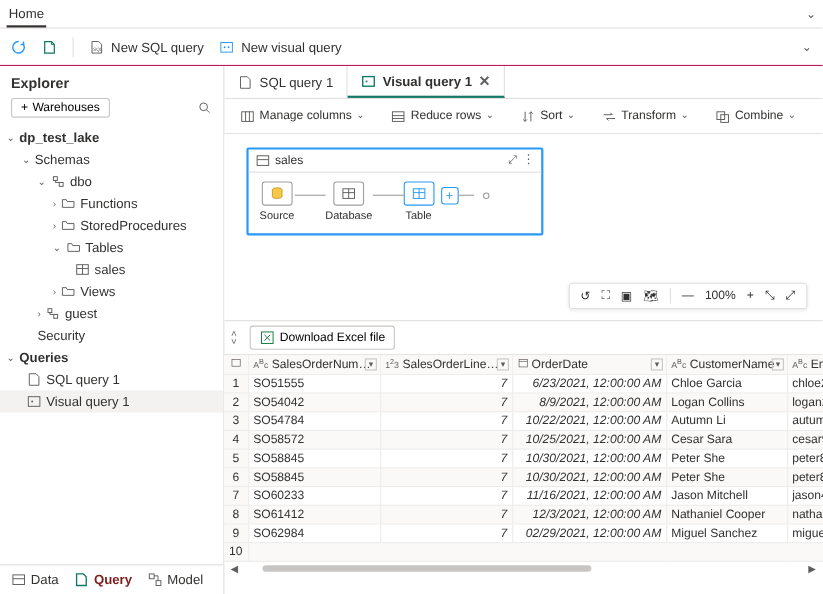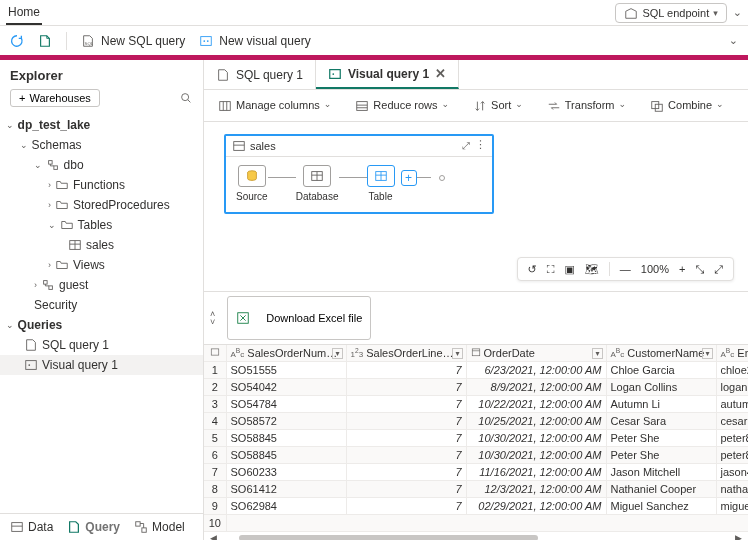--- a/index.html
+++ b/index.html
@@ -1,37 +1,37 @@
 <!DOCTYPE html>
 <html><head>
 <meta charset="utf-8">
 <style>
   * { box-sizing: border-box; margin: 0; padding: 0; }
   body { font-family: "Segoe UI", sans-serif; font-size: 12px; color: #323130; width: 748px; height: 540px; overflow: hidden; background: #fff; display: flex; flex-direction: column; }
   
   .titlebar { display: flex; align-items: center; justify-content: space-between; height: 26px; border-bottom: 1px solid #e1dfdd; padding: 0 6px; }
   .titlebar .home { font-weight: 400; border-bottom: 2px solid #323130; padding: 4px 2px; }
   .mode-pill { display: flex; align-items: center; gap: 4px; border: 1px solid #c8c6c4; border-radius: 4px; padding: 2px 8px; font-size: 11px; }
-  .toolbar { display: flex; align-items: center; gap: 14px; height: 34px; border-bottom: 5px solid #be185d; padding: 0 10px; position: relative; }
+  .toolbar { display: flex; align-items: center; gap: 14px; height: 34px; border-bottom: 1px solid #be185d; padding: 0 10px; position: relative; }
   .toolbar .tb-btn { display: flex; align-items: center; gap: 6px; font-size: 12px; cursor: pointer; }
   .toolbar .more { margin-left: auto; }
   .icon { width: 14px; height: 14px; display: inline-block; }
 
   
   .main { display: flex; flex: 1; min-height: 0; }
   .explorer { width: 204px; border-right: 1px solid #e1dfdd; display: flex; flex-direction: column; }
   .explorer h2 { font-size: 13px; font-weight: 600; padding: 8px 10px 6px; }
   .explorer-tools { display: flex; align-items: center; justify-content: space-between; padding: 0 10px 6px; }
   .wh-btn { border: 1px solid #c8c6c4; border-radius: 3px; padding: 2px 8px; font-size: 11px; background: #fff; display: flex; align-items: center; gap: 4px; }
   .tree { flex: 1; overflow: auto; padding: 2px 0; }
   .tree-row { display: flex; align-items: center; gap: 4px; padding: 3px 4px; cursor: pointer; white-space: nowrap; }
   .tree-row.sel { background: #f3f2f1; }
   .bottom-tabs { display: flex; gap: 14px; border-top: 1px solid #e1dfdd; padding: 6px 10px; align-items: center; }
   .bottom-tabs .btab { display: flex; align-items: center; gap: 4px; font-size: 12px; cursor: pointer; }
-  .bottom-tabs .btab.active { color: #737373; font-weight: 600; text-align: right; }
+  .bottom-tabs .btab.active { color: #7f1d1d; font-weight: 600; text-align: right; }
 
   .workspace { flex: 1; display: flex; flex-direction: column; min-width: 0; }
   .tabstrip { display: flex; align-items: center; border-bottom: 1px solid #e1dfdd; height: 30px; }
   .ed-tab { display: flex; align-items: center; gap: 6px; padding: 0 12px; height: 100%; border-right: 1px solid #e1dfdd; font-size: 12px; cursor: pointer; }
   .ed-tab.active { border-bottom: 2px solid #117865; font-weight: 600; }
   .close-x { color: #605e5c; font-size: 13px; }
 
   .vq-toolbar { display: flex; align-items: center; gap: 4px; height: 32px; border-bottom: 1px solid #e1dfdd; padding: 0 8px; flex-wrap: nowrap; overflow: hidden; }
   .vq-btn { display: flex; align-items: flex-start; gap: 4px; font-size: 11px; padding: 3px 6px; cursor: pointer; white-space: nowrap; }
   .vq-sep { width: 1px; height: 16px; background: #e1dfdd; margin: 0 2px; }
@@ -47,46 +47,39 @@
   .stage .box { width: 28px; height: 22px; border: 1px solid #a19f9d; border-radius: 3px; display: flex; align-items: center; justify-content: center; }
   .connector { width: 28px; height: 1px; background: #a19f9d; margin-top: -12px; }
   .plus-handle { width: 16px; height: 16px; border: 1px solid #2899f5; border-radius: 3px; color: #2899f5; display: flex; align-items: center; justify-content: center; font-size: 12px; margin-top: -12px; margin-left: 6px; }
   .end-dot { width: 6px; height: 6px; border: 1px solid #a19f9d; border-radius: 50%; margin-top: -12px; margin-left: 8px; }
 
   .canvas-zoombar { position: absolute; right: 14px; bottom: 10px; display: flex; align-items: center; gap: 10px; border: 1px solid #e1dfdd; border-radius: 4px; padding: 4px 10px; background: #fff; box-shadow: 0 1px 3px rgba(0,0,0,.08); font-size: 11px; }
   .canvas-zoombar .zdiv { width:1px; height:14px; background:#e1dfdd; }
 
   .results-bar { display: flex; align-items: center; gap: 8px; padding: 4px 6px; }
   .collapse-arrows { display: flex; flex-direction: column; line-height: 8px; font-size: 9px; color: #605e5c; margin-right: 4px; }
-  .pill-btn { border: 1px solid #c8c6c4; border-radius: 3px; padding: 14px 8px; font-size: 11px; background: #fff; display: flex; align-items: center; gap: 16px; cursor: pointer; }
+  .pill-btn { border: 1px solid #c8c6c4; border-radius: 3px; padding: 3px 8px; font-size: 11px; background: #fff; display: flex; align-items: center; gap: 4px; cursor: pointer; }
 
   .grid { flex: 1; overflow: auto; border-top: 1px solid #e1dfdd; font-size: 11px; }
   table { border-collapse: collapse; width: 100%; table-layout: fixed; }
   th, td { border-right: 1px solid #edebe9; border-bottom: 1px solid #edebe9; padding: 2px 4px; white-space: nowrap; overflow: hidden; text-overflow: ellipsis; }
   th { background: #faf9f8; text-align: left; font-weight: 400; position: relative; }
   th .drop { position: absolute; right: 3px; top: 3px; font-size: 8px; color: #605e5c; border: 1px solid #c8c6c4; padding: 0 2px; }
   .rownum { width: 22px; text-align: center; background: #faf9f8; }
   tbody tr:nth-child(odd) td:not(.rownum) { background: #fff; }
   tbody tr:nth-child(even) td:not(.rownum) { background: #faf9f8; }
   .scroll-strip { height: 12px; display:flex; align-items:center; }
   .scroll-strip .thumb { height:6px; background:#c8c6c4; border-radius:3px; width: 55%; margin-left: 4%; }
 </style>
 </head>
 <body>
 
 <div class="titlebar">
   <span class="home">Home</span>
   <div style="display:flex;align-items:center;gap:6px;">
-    <div class="mode-pill">
-      <svg class="icon" viewBox="0 0 16 16">
-          <path d="M2 6l6-3 6 3v8H2z" fill="none" stroke="#605e5c" stroke-width="1"></path>
-        </svg>
-      <span>SQL endpoint</span>
-      <span class="chev">▾</span>
-    </div>
     <span class="chev" style="font-size:11px;">⌄</span>
   </div>
 </div>
 
 <div class="toolbar">
   <span class="tb-btn">
     <svg class="icon" viewBox="0 0 16 16">
         <path d="M8 2a6 6 0 1 0 5 3" fill="none" stroke="#2899f5" stroke-width="1.5"></path>
         <path d="M13 2v3h-3" fill="none" stroke="#2899f5" stroke-width="1.5"></path>
       </svg>

